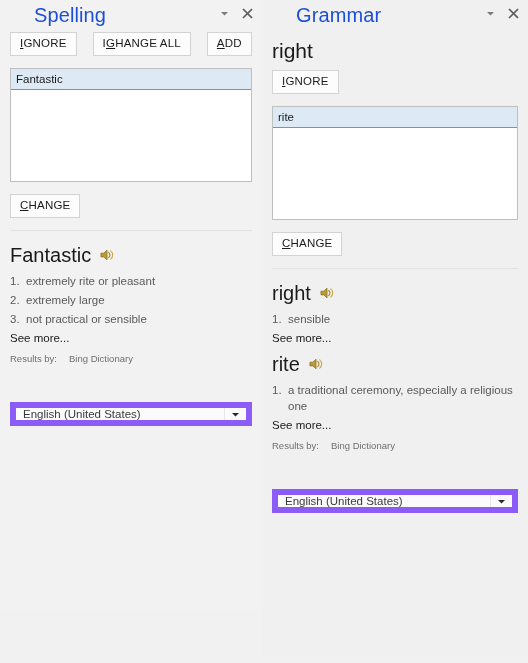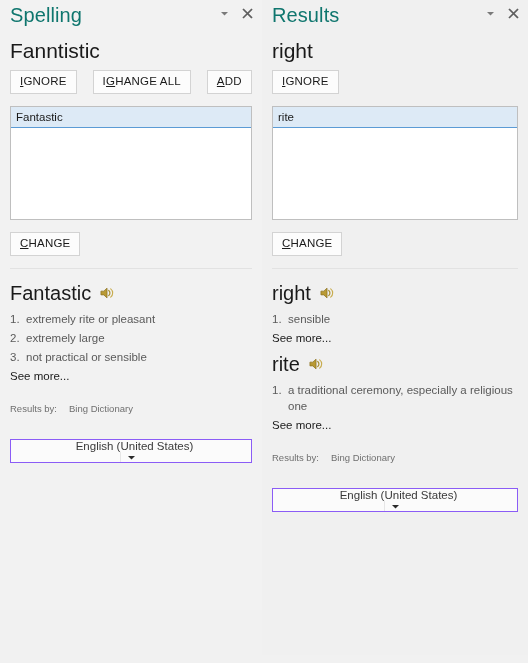--- a/index.html
+++ b/index.html
@@ -26,24 +26,25 @@
   #panel-grammar  { left: 262px; width: 266px; height: 655px; background: #f0f0f0; }
 
   
   .titlebar {
     position: relative;
     height: 32px;
     padding: 0 10px;
   }
   .panel-title {
     font-size: 20px;
-    color: #0f766e;
+    color: #1d4ed8;
     font-weight: normal;
     line-height: 30px;
     letter-spacing: .1px;
+    margin-left: 24px;
   }
   .title-buttons {
     position: absolute;
     top: 6px; right: 8px;
     display: flex;
     align-items: center;
     gap: 9px;
   }
   .tbtn {
     width: 14px; height: 14px;
@@ -139,35 +140,34 @@
     padding: 0 10px;
     font-size: 11.5px;
     color: #1a1a1a;
     margin-top: 5px;
     cursor: default;
   }
   .resultsby {
     padding: 0 10px;
     font-size: 9.5px;
     color: #6f6f6f;
-    margin-top: 21px;
+    margin-top: 9px;
     display: flex;
     gap: 12px;
   }
 
   
   .combo {
     position: relative;
-    margin: 3px 10px;
+    margin: 16px 10px;
     height: 24px;
     background: #fbfbfb;
-    border: 1px solid #8b5cf6;
+    border: 6px solid #8b5cf6;
     display: flex;
     align-items: center;
-    flex-direction: column;
   }
   .combo-value {
     font-size: 11.5px;
     color: #3a3a3a;
     padding-left: 7px;
     flex: 1;
   }
   .combo-arrow {
     width: 22px;
     height: 100%;
@@ -193,21 +193,20 @@
             </svg>
         </div>
         <div class="tbtn">
           <svg width="11" height="11" viewBox="0 0 11 11">
             <path d="M1.6 1.6 L9.4 9.4 M9.4 1.6 L1.6 9.4" stroke="#5f5f5f" stroke-width="1.7" stroke-linecap="square"></path>
           </svg>
         </div>
       </div>
     </div>
 
-    <div class="errword">Fanntistic</div>
 
     <div class="btnrow">
       <button class="btn"><u>I</u><span>GNORE</span></button>
       <button class="btn"><span>I</span><u>G</u><span>HANGE ALL</span></button>
       <button class="btn"><u>A</u><span>DD</span></button>
     </div>
 
     <div class="listbox">
       <div class="sel">Fantastic</div>
     </div>
@@ -260,21 +259,21 @@
             <path d="M1 3 L4.5 6.6 L8 3 Z" fill="#2a2a2a"></path>
           </svg>
       </span>
     </div>
 
   </div>
 
   <div class="panel" id="panel-grammar">
 
     <div class="titlebar">
-      <div class="panel-title">Results</div>
+      <div class="panel-title">Grammar</div>
       <div class="title-buttons">
         <div class="tbtn">
           <svg width="11" height="11" viewBox="0 0 11 11">
               <path d="M2 4 L5.5 7.6 L9 4 Z" fill="#7a7a7a"></path>
             </svg>
         </div>
         <div class="tbtn">
           <svg width="11" height="11" viewBox="0 0 11 11">
             <path d="M1.6 1.6 L9.4 9.4 M9.4 1.6 L1.6 9.4" stroke="#5f5f5f" stroke-width="1.7" stroke-linecap="square"></path>
           </svg>

